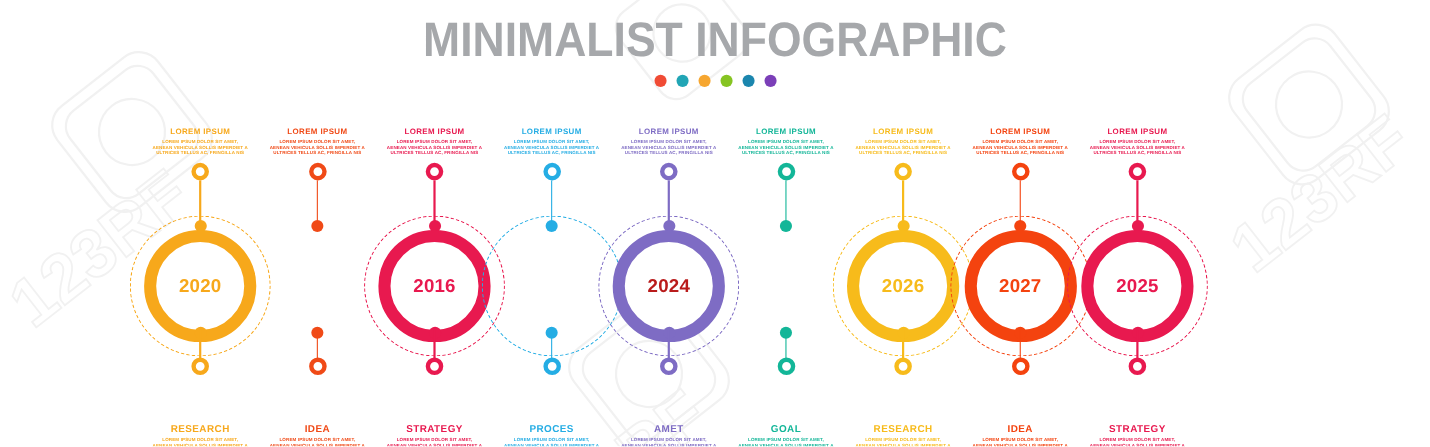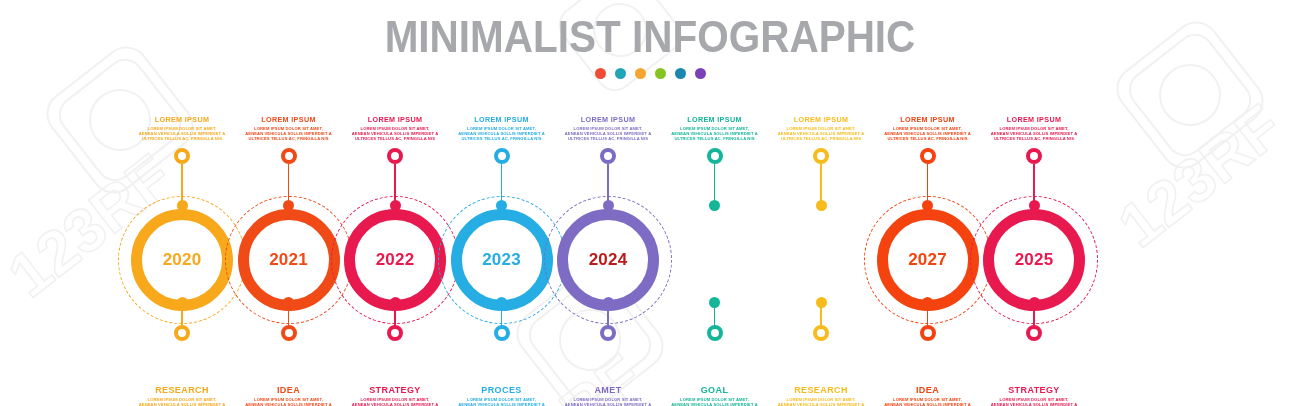--- a/index.html
+++ b/index.html
@@ -253,26 +253,20 @@
           <div class="t-head" style="color: rgb(240, 74, 23);">LOREM IPSUM</div>
           <div class="t-body" style="color: rgb(240, 74, 23);">
             <div>LOREM IPSUM DOLOR SIT AMET,</div>
             <div>AENEAN VEHICULA SOLLIS IMPERDIET A</div>
             <div>ULTRICES TELLUS AC, FRINGILLA NIS</div>
           </div>
         </div>
         <div class="ring-sm ring-top"></div>
         <div class="stem stem-top" style="background: rgb(240, 74, 23);"></div>
         <div class="node node-top" style="background: rgb(240, 74, 23);"></div>
-        <div class="big-wrap">
-          <div class="dash-ring"></div>
-          <div class="big-ring">
-            <span class="year" style="color: rgb(240, 74, 23);">2021</span>
-          </div>
-        </div>
         <div class="node node-bot" style="background: rgb(240, 74, 23);"></div>
         <div class="stem stem-bot" style="background: rgb(240, 74, 23);"></div>
         <div class="ring-sm ring-bot"></div>
         <div class="bot-text">
           <div class="b-head" style="color: rgb(240, 74, 23);">IDEA</div>
           <div class="b-body" style="color: rgb(240, 74, 23);">
             <div>LOREM IPSUM DOLOR SIT AMET,</div>
             <div>AENEAN VEHICULA SOLLIS IMPERDIET A</div>
             <div>ULTRICES TELLUS AC, FRINGILLA NIS</div>
           </div>
@@ -286,21 +280,21 @@
             <div>AENEAN VEHICULA SOLLIS IMPERDIET A</div>
             <div>ULTRICES TELLUS AC, FRINGILLA NIS</div>
           </div>
         </div>
         <div class="ring-sm ring-top"></div>
         <div class="stem stem-top" style="background: rgb(232, 25, 79);"></div>
         <div class="node node-top" style="background: rgb(232, 25, 79);"></div>
         <div class="big-wrap">
           <div class="dash-ring"></div>
           <div class="big-ring">
-            <span class="year" style="color: rgb(232, 25, 79);">2022</span>
+            <span class="year" style="color: rgb(232, 25, 79);">2016</span>
           </div>
         </div>
         <div class="node node-bot" style="background: rgb(232, 25, 79);"></div>
         <div class="stem stem-bot" style="background: rgb(232, 25, 79);"></div>
         <div class="ring-sm ring-bot"></div>
         <div class="bot-text">
           <div class="b-head" style="color: rgb(232, 25, 79);">STRATEGY</div>
           <div class="b-body" style="color: rgb(232, 25, 79);">
             <div>LOREM IPSUM DOLOR SIT AMET,</div>
             <div>AENEAN VEHICULA SOLLIS IMPERDIET A</div>
@@ -315,23 +309,20 @@
             <div>LOREM IPSUM DOLOR SIT AMET,</div>
             <div>AENEAN VEHICULA SOLLIS IMPERDIET A</div>
             <div>ULTRICES TELLUS AC, FRINGILLA NIS</div>
           </div>
         </div>
         <div class="ring-sm ring-top"></div>
         <div class="stem stem-top" style="background: rgb(37, 173, 228);"></div>
         <div class="node node-top" style="background: rgb(37, 173, 228);"></div>
         <div class="big-wrap">
           <div class="dash-ring"></div>
-          <div class="big-ring">
-            <span class="year" style="color: rgb(37, 173, 228);">2023</span>
-          </div>
         </div>
         <div class="node node-bot" style="background: rgb(37, 173, 228);"></div>
         <div class="stem stem-bot" style="background: rgb(37, 173, 228);"></div>
         <div class="ring-sm ring-bot"></div>
         <div class="bot-text">
           <div class="b-head" style="color: rgb(37, 173, 228);">PROCES</div>
           <div class="b-body" style="color: rgb(37, 173, 228);">
             <div>LOREM IPSUM DOLOR SIT AMET,</div>
             <div>AENEAN VEHICULA SOLLIS IMPERDIET A</div>
             <div>ULTRICES TELLUS AC, FRINGILLA NIS</div>
@@ -397,20 +388,26 @@
           <div class="t-head" style="color: rgb(247, 187, 27);">LOREM IPSUM</div>
           <div class="t-body" style="color: rgb(247, 187, 27);">
             <div>LOREM IPSUM DOLOR SIT AMET,</div>
             <div>AENEAN VEHICULA SOLLIS IMPERDIET A</div>
             <div>ULTRICES TELLUS AC, FRINGILLA NIS</div>
           </div>
         </div>
         <div class="ring-sm ring-top"></div>
         <div class="stem stem-top" style="background: rgb(247, 187, 27);"></div>
         <div class="node node-top" style="background: rgb(247, 187, 27);"></div>
+        <div class="big-wrap">
+          <div class="dash-ring"></div>
+          <div class="big-ring">
+            <span class="year" style="color: rgb(247, 187, 27);">2026</span>
+          </div>
+        </div>
         <div class="node node-bot" style="background: rgb(247, 187, 27);"></div>
         <div class="stem stem-bot" style="background: rgb(247, 187, 27);"></div>
         <div class="ring-sm ring-bot"></div>
         <div class="bot-text">
           <div class="b-head" style="color: rgb(247, 187, 27);">RESEARCH</div>
           <div class="b-body" style="color: rgb(247, 187, 27);">
             <div>LOREM IPSUM DOLOR SIT AMET,</div>
             <div>AENEAN VEHICULA SOLLIS IMPERDIET A</div>
             <div>ULTRICES TELLUS AC, FRINGILLA NIS</div>
           </div>

